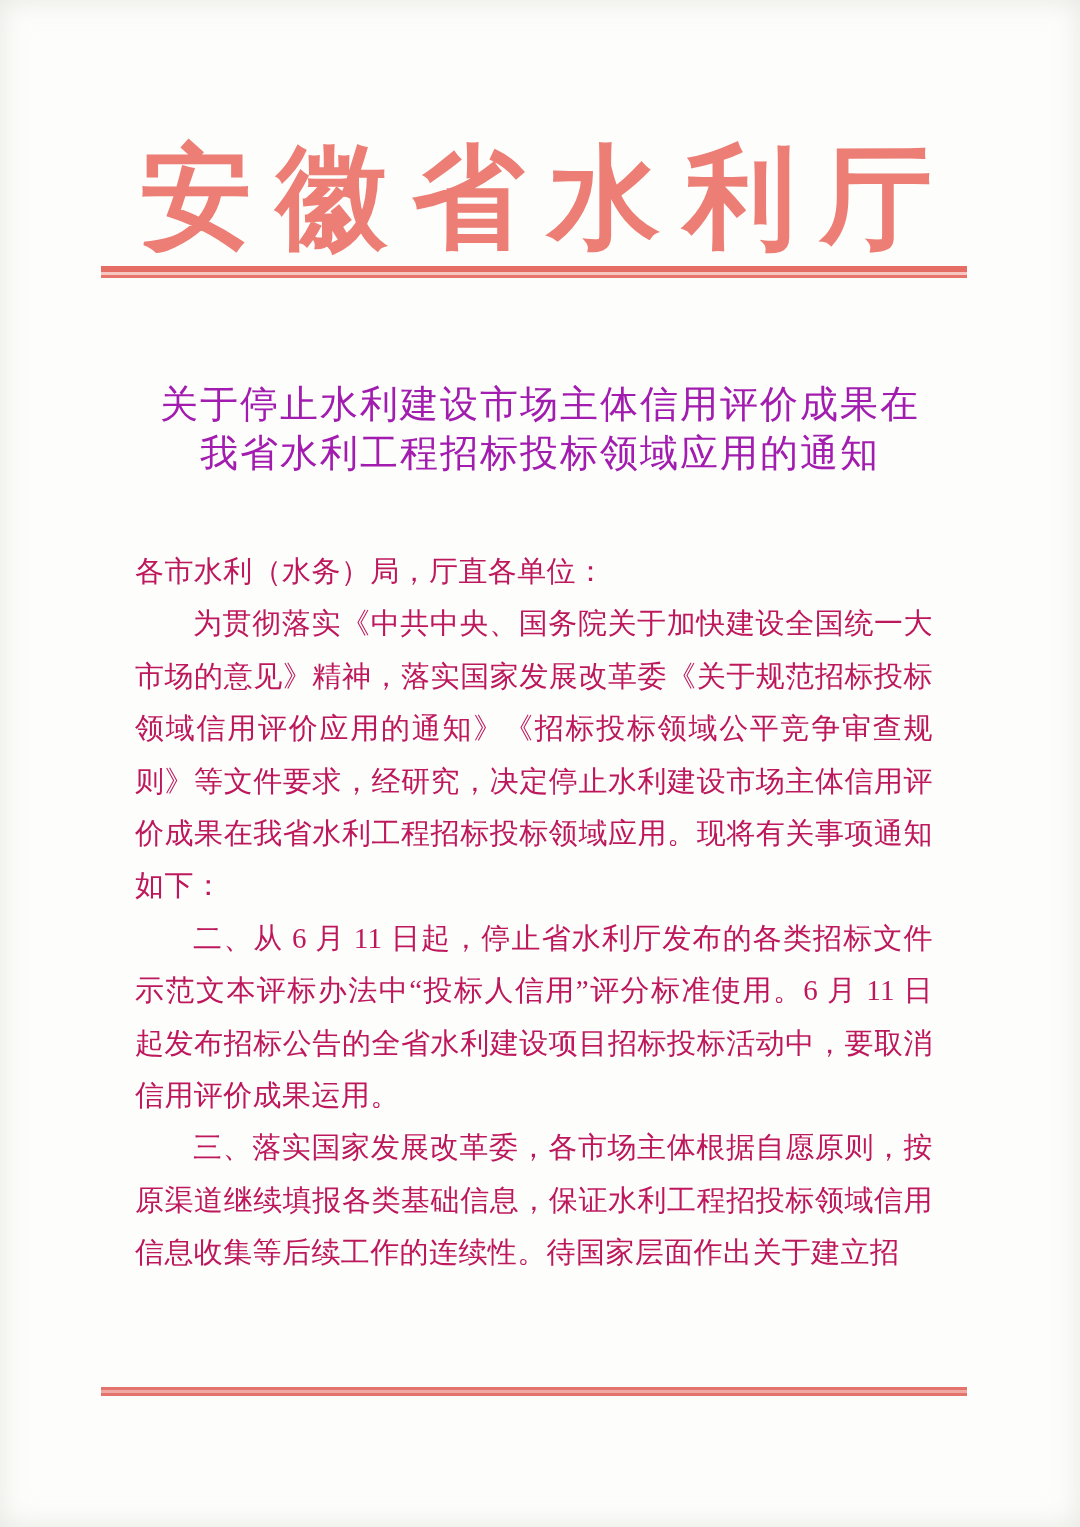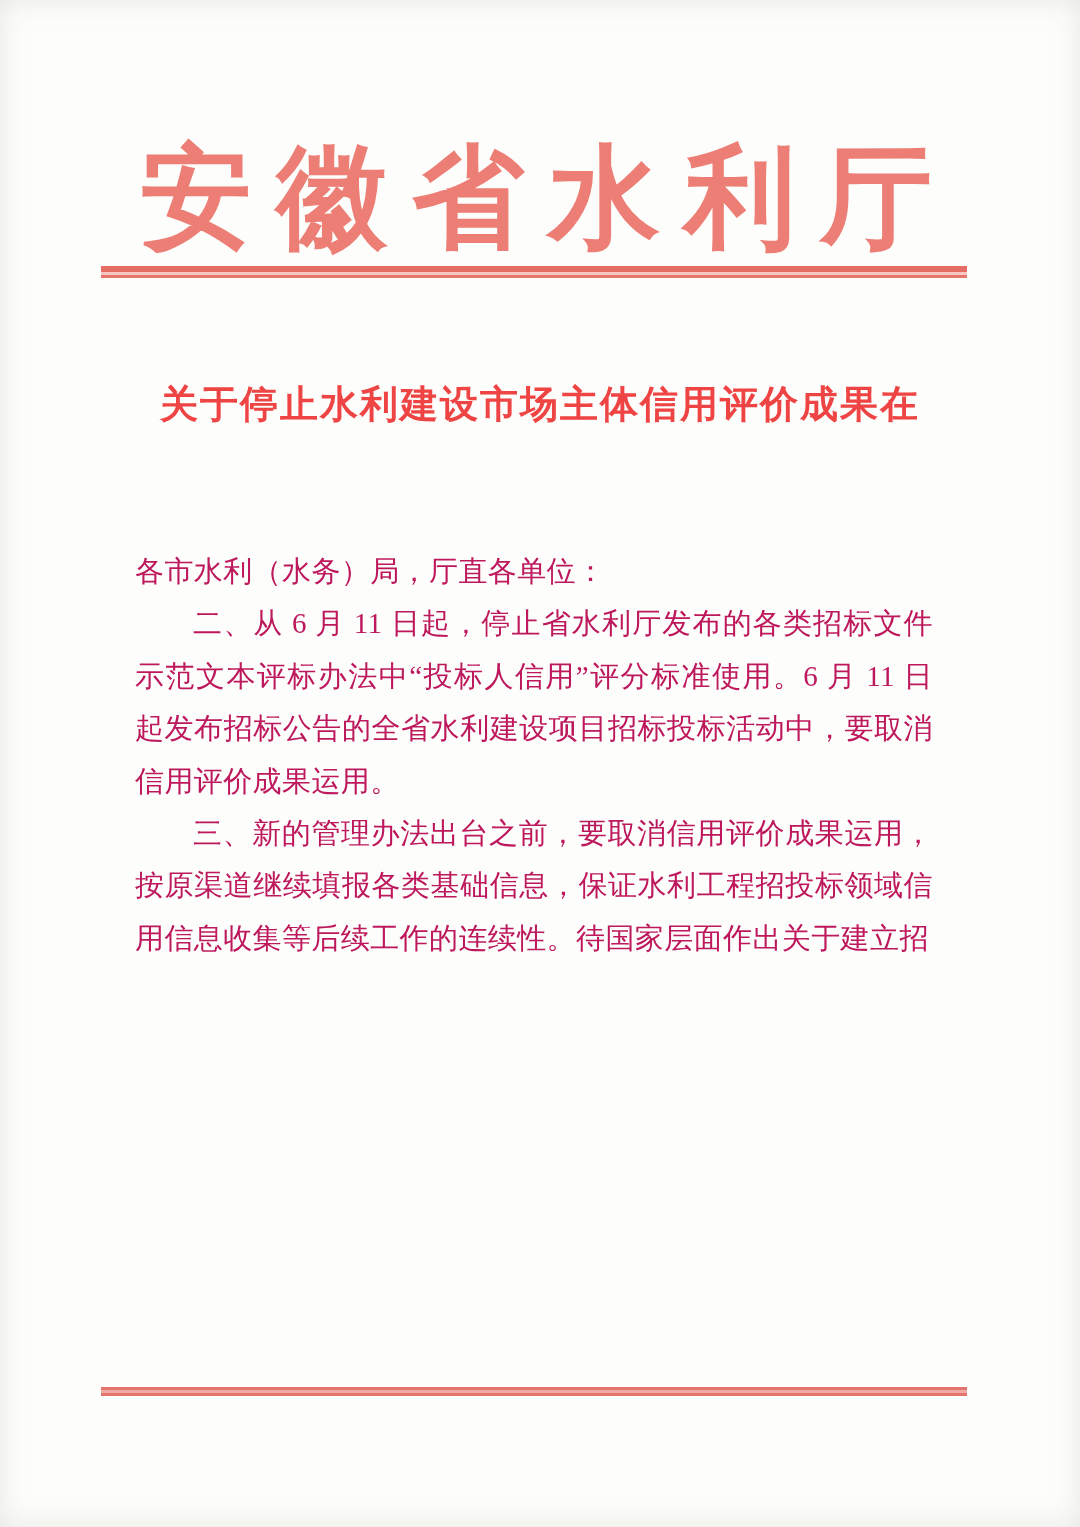--- a/index.html
+++ b/index.html
@@ -54,23 +54,23 @@
   }
   
   .doc-title {
     position: absolute;
     top: 380px;
     left: 0;
     width: 1080px;
     text-align: center;
     font-size: 38px;
     line-height: 49px;
-    font-weight: 700;
+    font-weight: 400;
     letter-spacing: 2px;
-    color: #ef4444;
+    color: #a21caf;
     font-family: "Liberation Serif", "DejaVu Serif", serif;
   }
   
   .body-text {
     position: absolute;
     top: 545px;
     left: 135px;
     width: 798px;
     font-size: 29px;
     line-height: 52.4px;
@@ -91,23 +91,25 @@
 <body>
 
 <div class="page">
 
   <div class="letterhead">安徽省水利厅</div>
 
   <div class="rule rule-top"></div>
 
   <div class="doc-title">
     <div>关于停止水利建设市场主体信用评价成果在</div>
+    <div>我省水利工程招标投标领域应用的通知</div>
   </div>
 
   <div class="body-text">
     <p class="salutation">各市水利（水务）局，厅直各单位：</p>
+    <p class="para">为贯彻落实《中共中央、国务院关于加快建设全国统一大市场的意见》精神，落实国家发展改革委《关于规范招标投标领域信用评价应用的通知》《招标投标领域公平竞争审查规则》等文件要求，经研究，决定停止水利建设市场主体信用评价成果在我省水利工程招标投标领域应用。现将有关事项通知如下：</p>
     <p class="para">二、从 6 月 11 日起，停止省水利厅发布的各类招标文件示范文本评标办法中“投标人信用”评分标准使用。6 月 11 日起发布招标公告的全省水利建设项目招标投标活动中，要取消信用评价成果运用。</p>
-    <p class="para">三、新的管理办法出台之前，要取消信用评价成果运用，按原渠道继续填报各类基础信息，保证水利工程招投标领域信用信息收集等后续工作的连续性。待国家层面作出关于建立招</p>
+    <p class="para">三、落实国家发展改革委，各市场主体根据自愿原则，按原渠道继续填报各类基础信息，保证水利工程招投标领域信用信息收集等后续工作的连续性。待国家层面作出关于建立招</p>
   </div>
 
   <div class="rule rule-bottom"></div>
 
 </div>
 
 </body></html>

